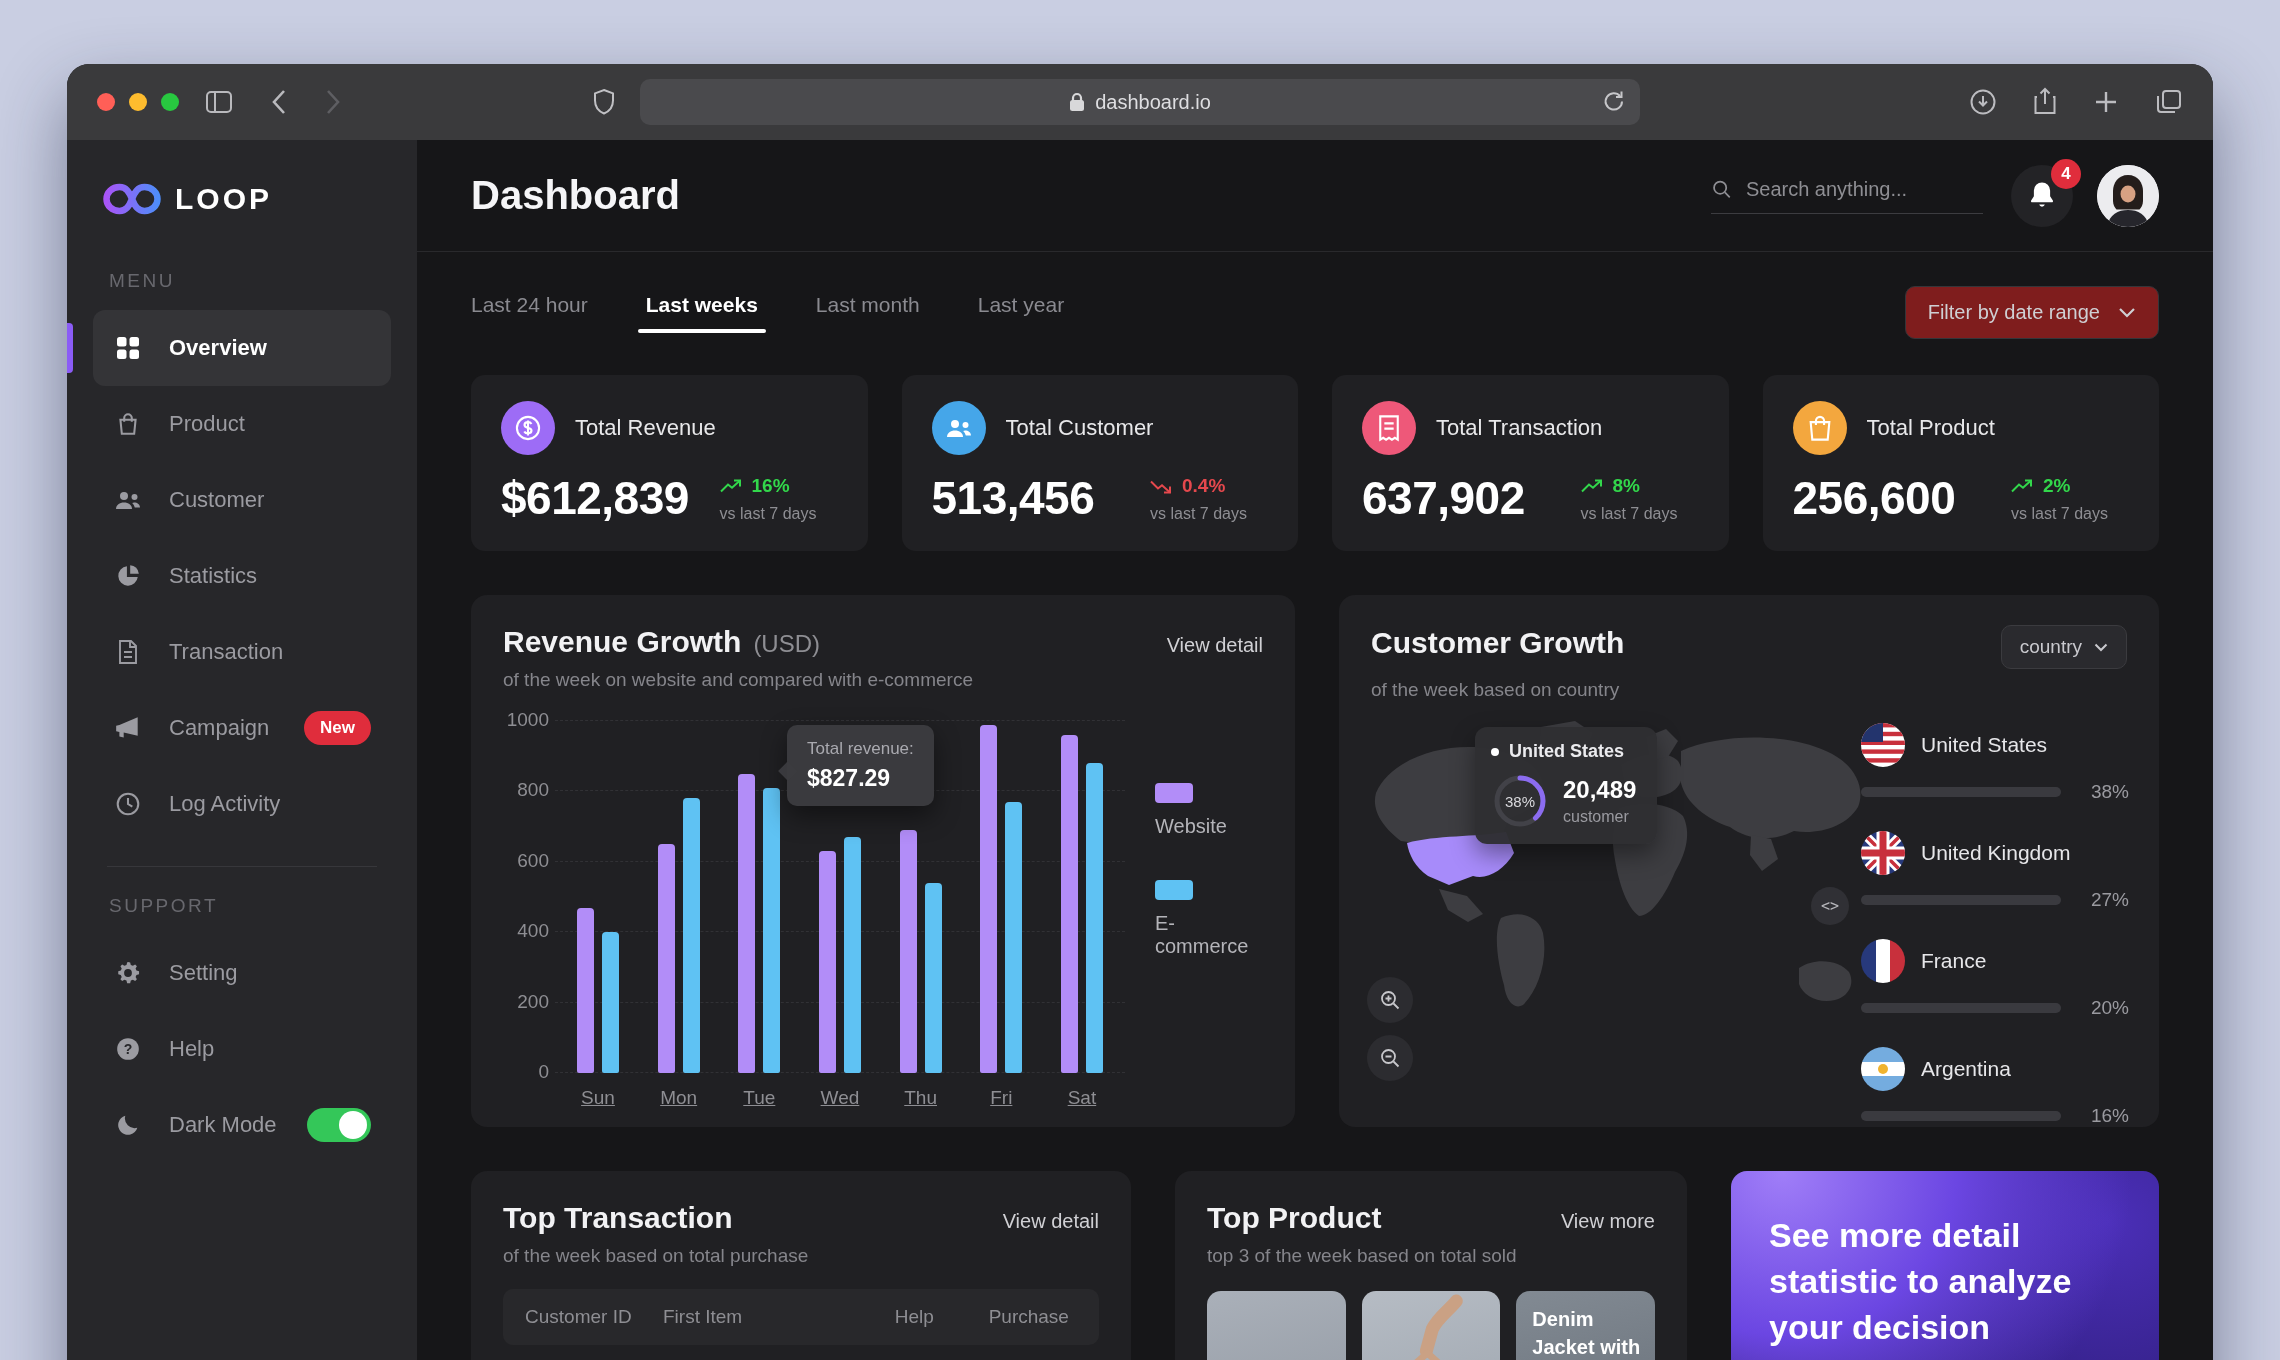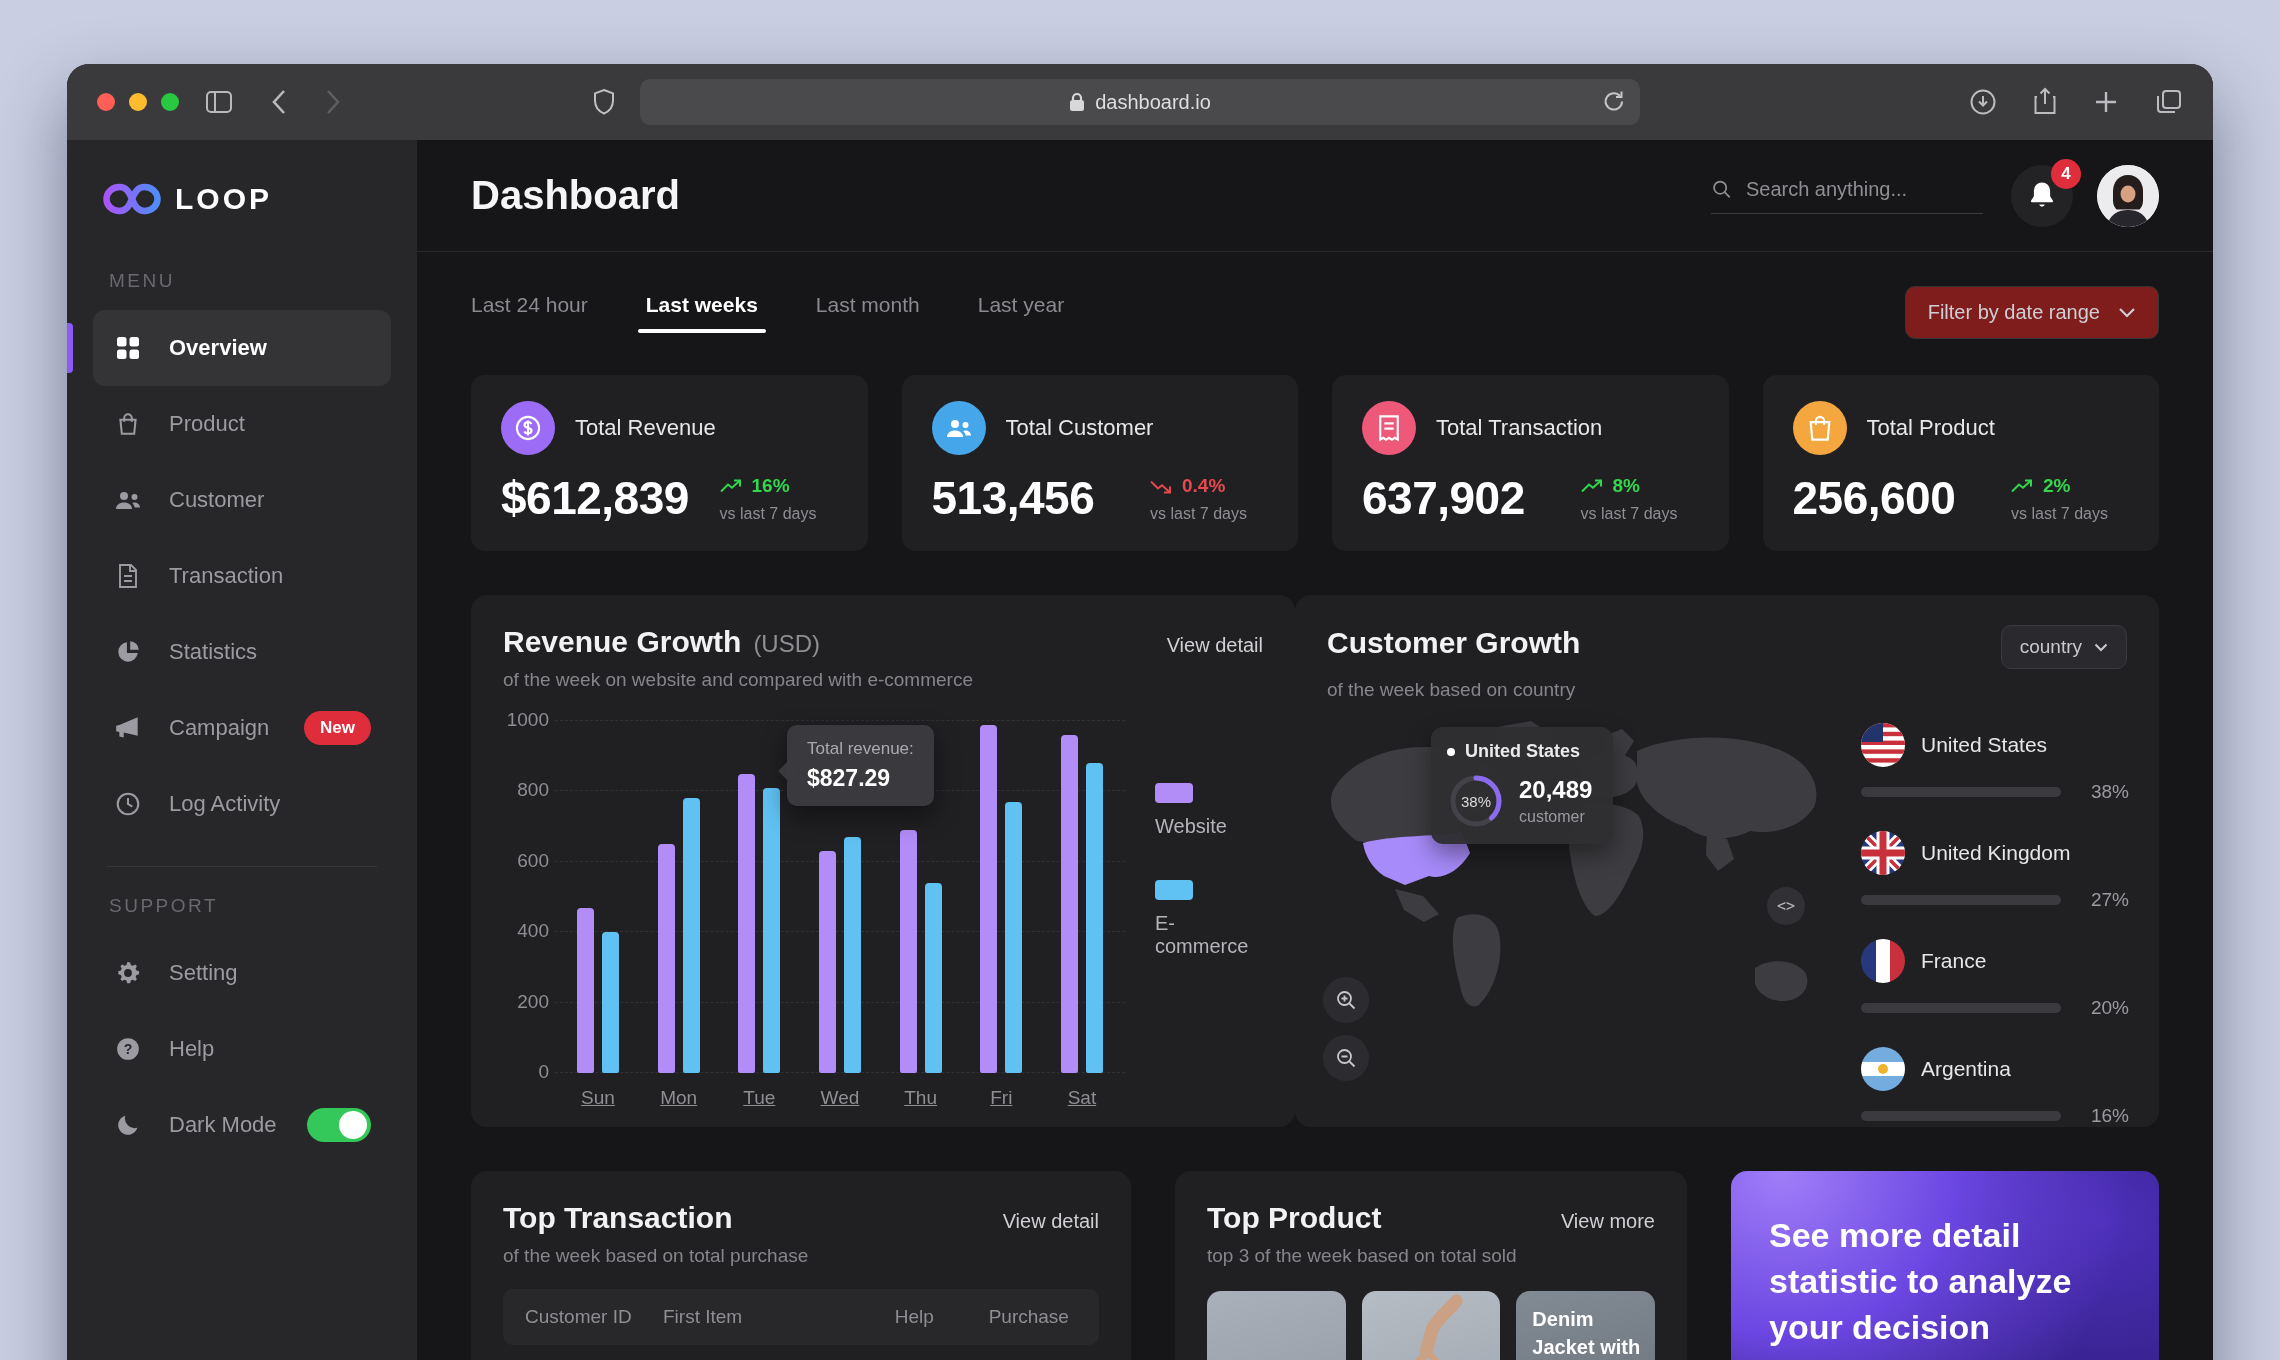--- a/index.html
+++ b/index.html
@@ -75,21 +75,21 @@
   .stat-icon { width:54px; height:54px; border-radius:50%; display:grid; place-items:center; color:#fff; flex-shrink:0; }
   .stat-label { color:#e8e8ea; font-size:22px; }
   .stat-bottom { display:flex; margin-top:16px; align-items:flex-start; }
   .stat-value { color:#fff; font-size:46px; font-weight:700; letter-spacing:-.5px; }
   .stat-delta { margin-left:auto; padding-top:4px; min-width:118px; }
   .delta-line { display:flex; align-items:center; gap:8px; font-size:19px; font-weight:700; }
   .delta-line.up { color:#32d74b; } .delta-line.down { color:#e5484d; }
   .delta-note { color:#8e8e93; font-size:16px; margin-top:8px; }
 
   
-  .charts-row { display:flex; margin-top:44px;justify-content:flex-end; }
+  .charts-row { display:flex; gap:44px; margin-top:44px;justify-content:flex-end; }
   .panel { background:#202023; border-radius:16px; padding:30px 32px; }
   .panel-head { display:flex; align-items:baseline; }
   .panel-title { color:#f2f2f4; font-size:30px; font-weight:700; }
   .panel-unit { color:#8e8e93; font-size:24px; margin-left:12px; }
   .panel-link { margin-left:auto; color:#d0d0d4; font-size:20px; cursor:pointer; }
   .panel-sub { color:#85858b; font-size:19px; margin-top:10px; }
 
   .revenue-card { width:824px; height:532px; }
   .chartwrap { display:flex; margin-top:30px; }
   .yaxis { width:52px; position:relative; height:352px; }
@@ -286,36 +286,36 @@
               <path d="M2 21c0-4 3.6-6.5 8-6.5s8 2.5 8 6.5z"></path>
               <circle cx="20.5" cy="9" r="3"></circle>
               <path d="M20 14.5c3.4 0 6 2 6 5h-5.2a8.6 8.6 0 0 0-2.6-4.6z"></path>
             </svg>
         </span>
         <span>Customer</span>
       </div>
 
       <div class="side-item">
         <span class="ic">
+          <svg width="26" height="26" viewBox="0 0 24 24" fill="currentColor">
+              <path d="M11 3a9 9 0 1 0 10 10H11z"></path>
+              <path d="M14 2v8h8a8.5 8.5 0 0 0-8-8z"></path>
+            </svg>
+        </span>
+        <span>Statistics</span>
+      </div>
+
+      <div class="side-item">
+        <span class="ic">
           <svg width="24" height="26" viewBox="0 0 22 26" fill="none" stroke="currentColor" stroke-width="1.9">
               <path d="M3 2h11l5 5v17H3z"></path>
               <path d="M13 2v6h6M7 13h8M7 18h8"></path>
             </svg>
         </span>
         <span>Transaction</span>
-      </div>
-
-      <div class="side-item">
-        <span class="ic">
-          <svg width="26" height="26" viewBox="0 0 24 24" fill="currentColor">
-              <path d="M11 3a9 9 0 1 0 10 10H11z"></path>
-              <path d="M14 2v8h8a8.5 8.5 0 0 0-8-8z"></path>
-            </svg>
-        </span>
-        <span>Statistics</span>
       </div>
 
       <div class="side-item">
         <span class="ic">
           <svg width="28" height="26" viewBox="0 0 26 24" fill="currentColor">
               <path d="M2 10v5l3 .6V20l4 .8v-4.6l13 3V2L5 9.2z"></path>
             </svg>
         </span>
         <span>Campaign</span>
         <span class="badge-new">New</span>

